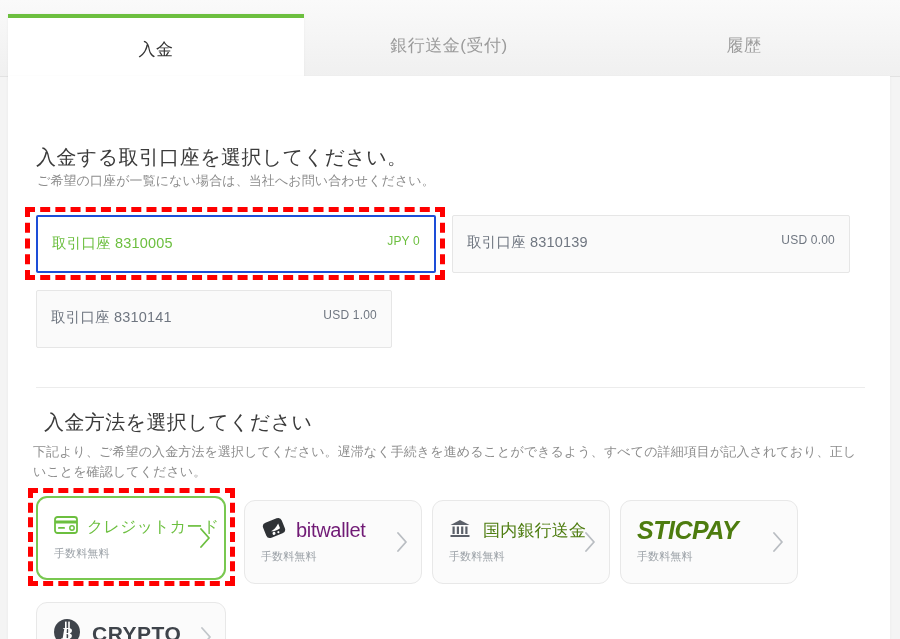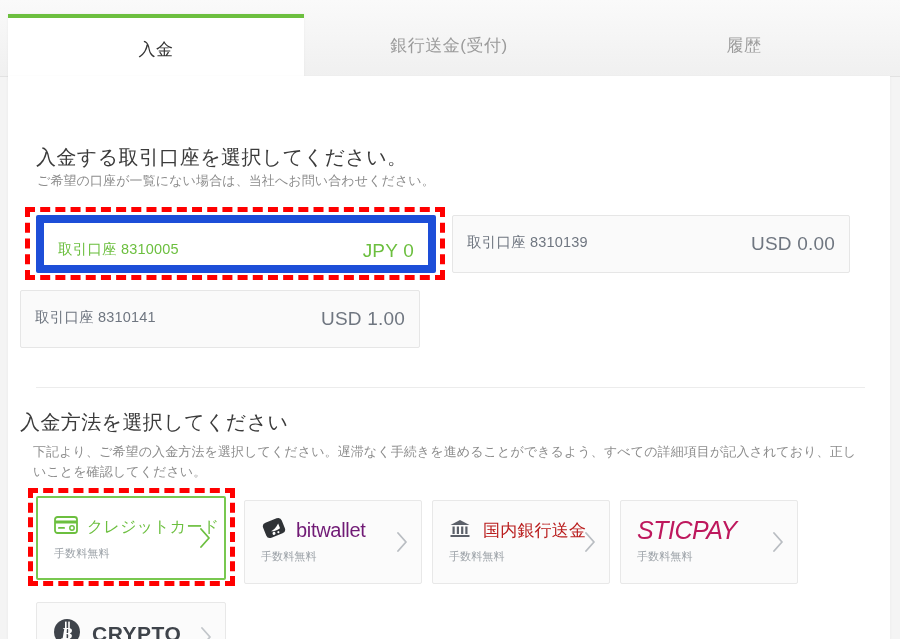--- a/index.html
+++ b/index.html
@@ -53,35 +53,35 @@
   .acct{
     position:absolute;height:58px;background:#fafafa;
     border:1px solid #e6e6e6;border-radius:2px;
     box-sizing:border-box;cursor:pointer;
   }
   .acct .nm{
     position:absolute;left:14px;top:17px;font-size:14.5px;color:#6f7680;
     letter-spacing:.2px;white-space:nowrap;
   }
   .acct .bal{
-    position:absolute;right:14px;top:17px;font-size:19px;color:#6f7680;
+    position:absolute;right:14px;top:17px;font-size:12px;color:#6f7680;
     letter-spacing:.2px;white-space:nowrap;
   }
-  .acct.sel{background:#ffffff;border:8px solid #1d4ed8;}
+  .acct.sel{background:#ffffff;border:2px solid #1d4ed8;}
   .acct.sel .nm,.acct.sel .bal{color:#6cbf3f;}
 
   .divider{
     position:absolute;left:36px;top:387px;width:829px;height:1px;
     background:#ececec;
   }
 
   
   .meth{
     position:absolute;height:84px;background:#fbfbfb;
-    border:1px solid #e8e8e8;border-radius:2px;
+    border:1px solid #e8e8e8;border-radius:11px;
     box-sizing:border-box;cursor:pointer;
   }
   .meth.sel{background:#ffffff;border:2px solid #78c850;}
   .meth .logo{
     position:absolute;left:16px;top:16px;height:26px;
     display:flex;align-items:center;gap:9px;
   }
   .meth .ltxt{font-size:16px;color:#4a4f57;letter-spacing:.2px;white-space:nowrap;}
   .meth.sel .ltxt{color:#6cbf3f;}
   .meth .fee{
@@ -125,28 +125,28 @@
     <div class="acct sel" style="left:28px;top:139px;width:400px;">
       <span class="nm">取引口座 8310005</span>
       <span class="bal">JPY 0</span>
     </div>
 
     <div class="acct" style="left:444px;top:139px;width:398px;">
       <span class="nm">取引口座 8310139</span>
       <span class="bal">USD 0.00</span>
     </div>
 
-    <div class="acct" style="left:12px;top:214px;width:400px;">
+    <div class="acct" style="left:28px;top:214px;width:356px;">
       <span class="nm">取引口座 8310141</span>
       <span class="bal">USD 1.00</span>
     </div>
 
     <div class="divider" style="left:28px;top:311px;width:829px;"></div>
 
-    <div class="sec-title" style="left:12px;top:333px;">入金方法を選択してください</div>
+    <div class="sec-title" style="left:36px;top:333px;">入金方法を選択してください</div>
     <div class="sec-sub" style="left:25px;top:366px;width:830px;">下記より、ご希望の入金方法を選択してください。遅滞なく手続きを進めることができるよう、すべての詳細項目が記入されており、正しいことを確認してください。</div>
 
     <div class="meth sel" style="left:28px;top:420px;width:190px;">
       <div class="logo">
         <span>
           <svg width="24" height="18" viewBox="0 0 24 18">
             <rect x="1" y="1" width="22" height="16" rx="2.5" ry="2.5" fill="none" stroke="#6cbf3f" stroke-width="1.8"></rect>
             <rect x="1" y="4.5" width="22" height="3" fill="#6cbf3f"></rect>
             <rect x="4" y="11" width="7" height="1.8" rx=".9" fill="#6cbf3f"></rect>
             <circle cx="18" cy="12" r="2.2" fill="none" stroke="#6cbf3f" stroke-width="1.5"></circle>
@@ -189,33 +189,33 @@
         <span>
           <svg width="22" height="20" viewBox="0 0 22 20">
             <path d="M11 2 L20.5 7 L1.5 7 Z" fill="#5b6069"></path>
             <rect x="3.5" y="8.5" width="2.2" height="7.5" fill="#5b6069"></rect>
             <rect x="7.8" y="8.5" width="2.2" height="7.5" fill="#5b6069"></rect>
             <rect x="12.1" y="8.5" width="2.2" height="7.5" fill="#5b6069"></rect>
             <rect x="16.3" y="8.5" width="2.2" height="7.5" fill="#5b6069"></rect>
             <rect x="1.5" y="17" width="19" height="2" fill="#5b6069"></rect>
           </svg>
         </span>
-        <span class="ltxt" style="font-size:17px;color:#b91c1c;">国内銀行送金</span>
+        <span class="ltxt" style="font-size:17px;color:#4d7c0f;">国内銀行送金</span>
       </div>
       <span class="fee">手数料無料</span>
       <span class="chev">
         <svg width="11" height="22" viewBox="0 0 11 22">
             <path d="M1 2 L9 11 L1 20" fill="none" stroke="#b9bdc2" stroke-width="1.8" stroke-linecap="round" stroke-linejoin="round"></path>
           </svg>
       </span>
     </div>
 
     <div class="meth" style="left:612px;top:424px;width:178px;">
       <div class="logo">
-        <span class="ltxt" style="font-size:25px;font-weight:normal;font-style:italic;color:#be185d;letter-spacing:-.5px;">STICPAY</span>
+        <span class="ltxt" style="font-size:25px;font-weight:bold;font-style:italic;color:#4d7c0f;letter-spacing:-.5px;">STICPAY</span>
       </div>
       <span class="fee">手数料無料</span>
       <span class="chev">
         <svg width="11" height="22" viewBox="0 0 11 22">
             <path d="M1 2 L9 11 L1 20" fill="none" stroke="#b9bdc2" stroke-width="1.8" stroke-linecap="round" stroke-linejoin="round"></path>
           </svg>
       </span>
     </div>
 
     <div class="meth" style="left:28px;top:526px;width:190px;height:84px;">

